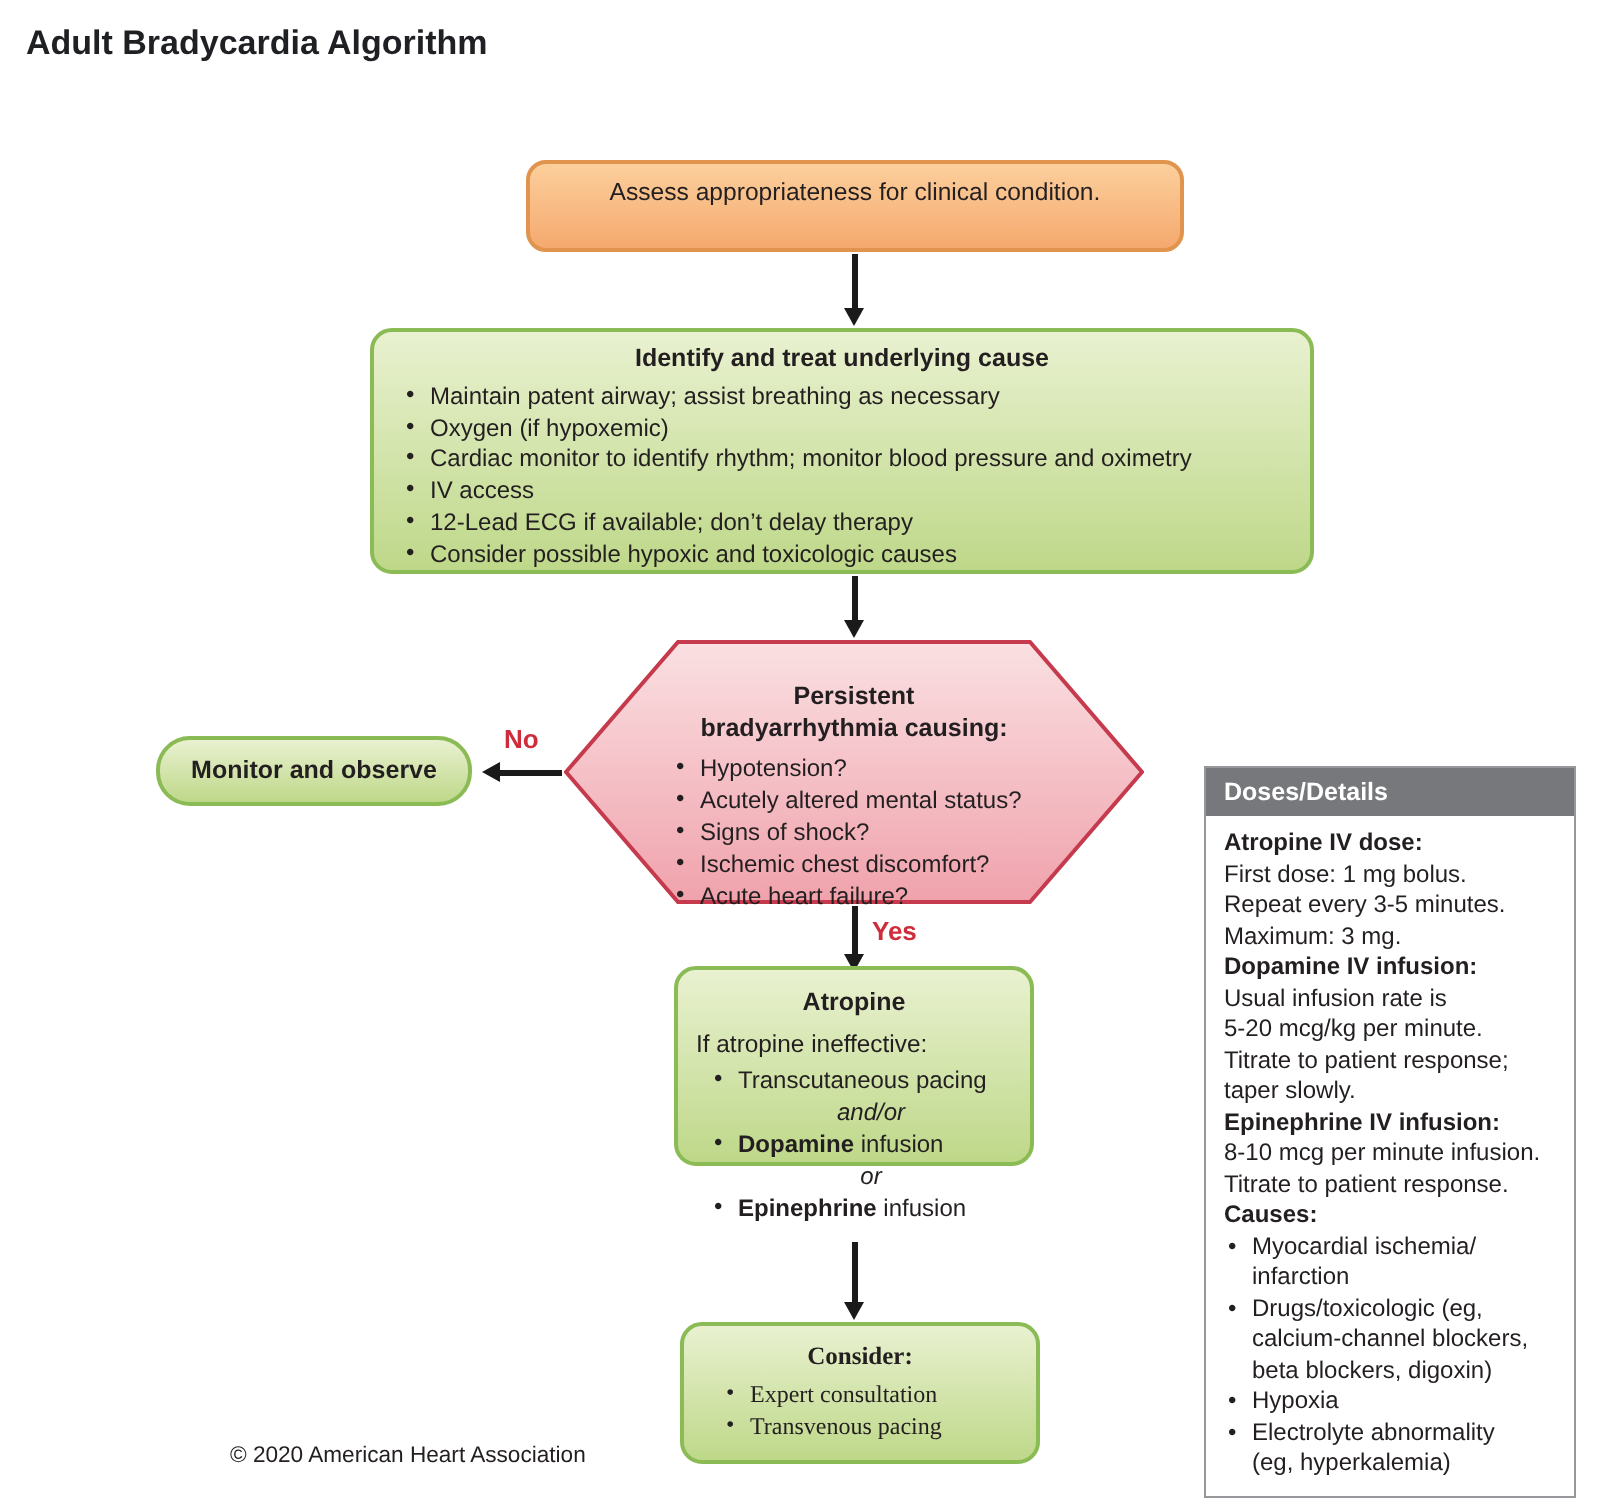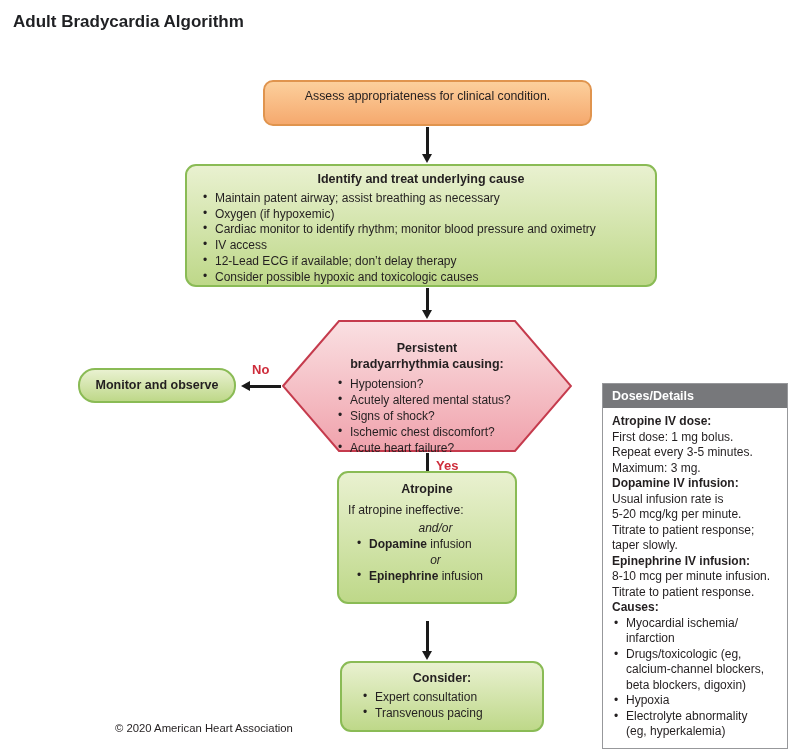--- a/index.html
+++ b/index.html
@@ -81,31 +81,32 @@
   .hex-content .blist { margin: 4px 0 0 55px; }
   
   #monitor {
     left: 78px; top: 368px; width: 158px; height: 35px;
     border-radius: 17px;
     display: flex; align-items: center; justify-content: center;
     font-weight: bold; font-size: 12.5px;
   }
   
   #atropine {
-    left: 337px; top: 471px; width: 180px; height: 133px;
+    left: 337px; top: 483px; width: 180px; height: 100px;
     padding-top: 9px;
   }
   #atropine .intro { margin: 5px 0 1px 9px; font-size: 12.2px; }
   #atropine .blist { margin-left: 17px; line-height: 16px; }
   #atropine li.conn { padding-left: 0; text-align: center; font-style: italic; }
   #atropine li.conn::before { content: none; }
   
   #consider {
-    left: 340px; top: 661px; width: 204px; height: 71px;
+    left: 340px; top: 661px; width: 180px; height: 71px;
     padding-top: 8px;
+    font-family: Liberation Serif, serif;
   }
   #consider .blist { margin: 3px 0 0 20px; }
   
   .arr-v {
     position: absolute;
     width: 2.5px;
     background: #1A1A1A;
   }
   .arr-v::after {
     content: "";
@@ -226,20 +227,21 @@
 
   <div class="box green" id="monitor">Monitor and observe</div>
 
   <div class="flow-label" style="left:436px;top:458px">Yes</div>
   <div class="arr-v" style="left:426px;top:453px;height:25px"></div>
 
   <div class="box green" id="atropine">
     <div class="box-title">Atropine</div>
     <div class="intro">If atropine ineffective:</div>
     <ul class="blist">
+      <li><span>Transcutaneous pacing</span></li>
       <li class="conn">and/or</li>
       <li><b>Dopamine</b><span> infusion</span></li>
       <li class="conn">or</li>
       <li><b>Epinephrine</b><span> infusion</span></li>
     </ul>
   </div>
 
   <div class="arr-v" style="left:426px;top:621px;height:31px"></div>
 
   <div class="box green" id="consider">

